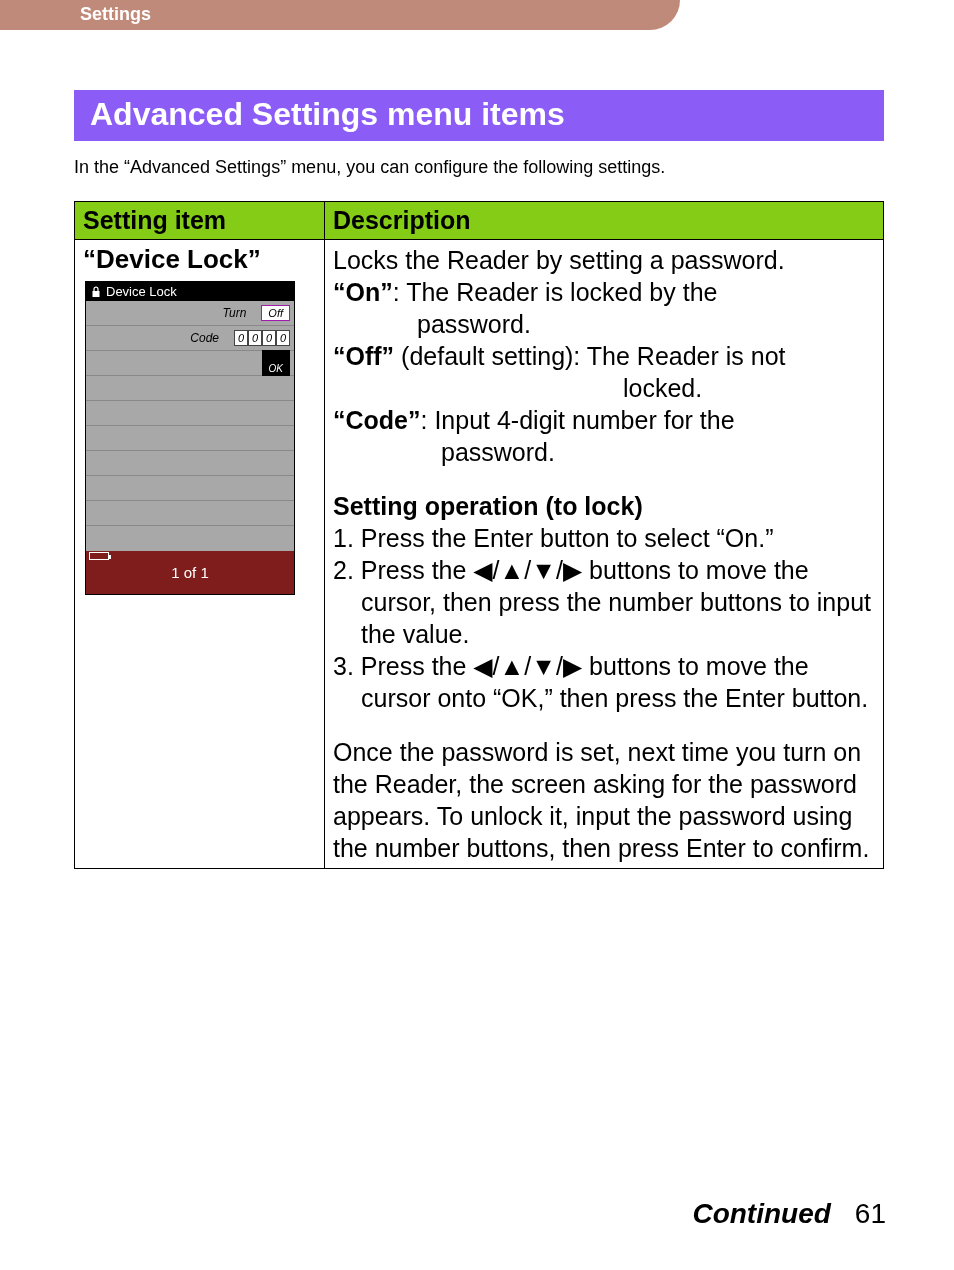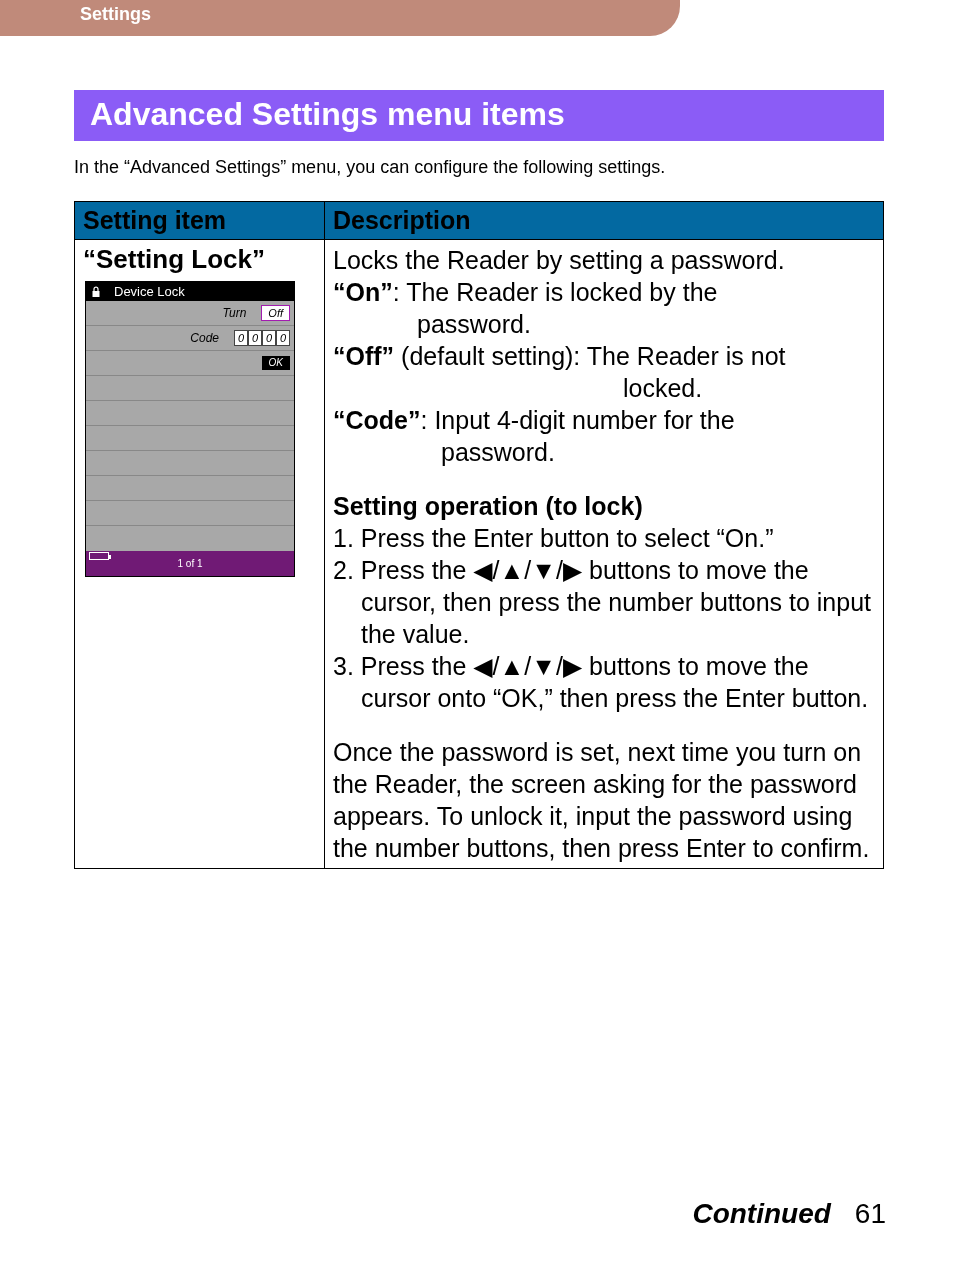--- a/index.html
+++ b/index.html
@@ -8,21 +8,21 @@
     height: 1270px;
     font-family: Arial, Helvetica, sans-serif;
     background: #fff;
     position: relative;
     color: #000;
   }
   .top-tab {
     position: absolute;
     top: 0; left: 0;
     width: 680px;
-    height: 36px;
+    height: 30px;
     background: #c08a7a;
     border-bottom-right-radius: 30px;
   }
   .top-tab-label {
     color: #fff;
     font-weight: bold;
     font-size: 18px;
     padding: 4px 0 0 80px;
   }
   .content {
@@ -49,21 +49,21 @@
     width: 100%;
     font-size: 25px;
   }
   table.settings th, table.settings td {
     border: 1.5px solid #000;
     vertical-align: top;
     text-align: left;
     padding: 4px 8px;
   }
   table.settings th {
-    background: #0369a1;
+    background: #84cc16;
     font-weight: bold;
   }
   .col-setting { width: 250px; }
   .setting-name {
     font-weight: bold;
     font-size: 26px;
     margin-bottom: 6px;
   }
   
   .device-mock {
@@ -73,21 +73,21 @@
     background: #a8a8a8;
     font-family: Arial, sans-serif;
   }
   .device-titlebar {
     background: #000;
     color: #fff;
     font-size: 13px;
     padding: 2px 4px;
     display: flex;
     align-items: center;
-    gap: 12px;
+    gap: 4px;
   }
   .device-rows { }
   .device-row {
     height: 25px;
     border-bottom: 1px solid #888;
     background: #a8a8a8;
     display: flex;
     align-items: center;
     justify-content: flex-end;
     padding: 0 4px;
@@ -111,30 +111,30 @@
     width: 14px; height: 16px;
     font-size: 11px;
     line-height: 14px;
     text-align: center;
   }
   .dr-ok {
     background: #000;
     color: #fff;
     border: 1px solid #000;
     font-size: 10px;
-    padding: 0 6px;
+    padding: 12px 6px;
     height: 14px;
     line-height: 12px;
   }
   .device-footer {
-    background: #701a75;
-    color: #fff;
-    font-size: 10px;
+    background: #7f1d1d;
+    color: #fff;
+    font-size: 15px;
     text-align: center;
-    padding: 7px 0;
+    padding: 13px 0;
     position: relative;
   }
   .batt {
     position: absolute;
     left: 3px; top: 1px;
     width: 20px; height: 8px;
     border: 1px solid #fff;
   }
   .batt::after {
     content: "";
@@ -177,21 +177,21 @@
   <div class="intro">In the “Advanced Settings” menu, you can configure the following settings.</div>
 
   <table class="settings">
     <tbody>
         <tr>
       <th class="col-setting">Setting item</th>
       <th>Description</th>
     </tr>
     <tr>
       <td class="col-setting">
-        <div class="setting-name">“Setting Lock”</div>
+        <div class="setting-name">“Device Lock”</div>
 
         <div class="device-mock">
           <div class="device-titlebar">
             <svg class="lock-svg" viewBox="0 0 10 12">
               <rect x="1.5" y="5" width="7" height="6" fill="#fff"></rect>
               <path d="M3 5 V3.2 a2 2 0 0 1 4 0 V5" fill="none" stroke="#fff" stroke-width="1.2"></path>
             </svg>
             <span>Device Lock</span>
           </div>
           <div class="device-rows">

